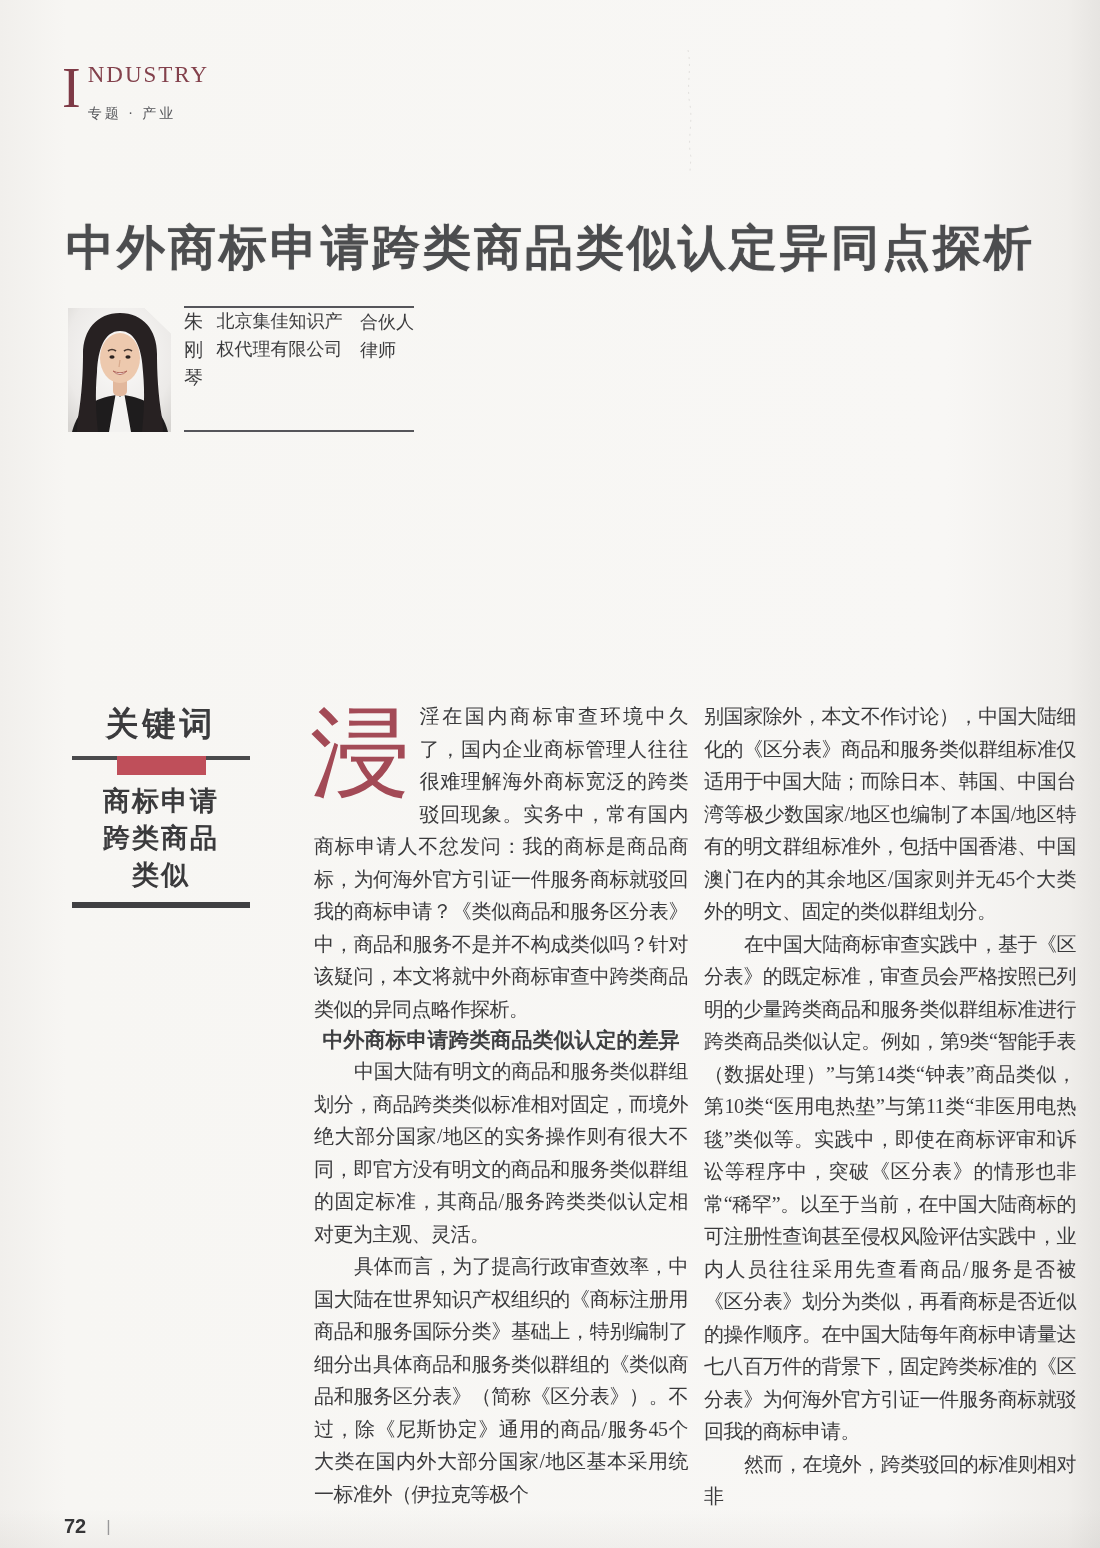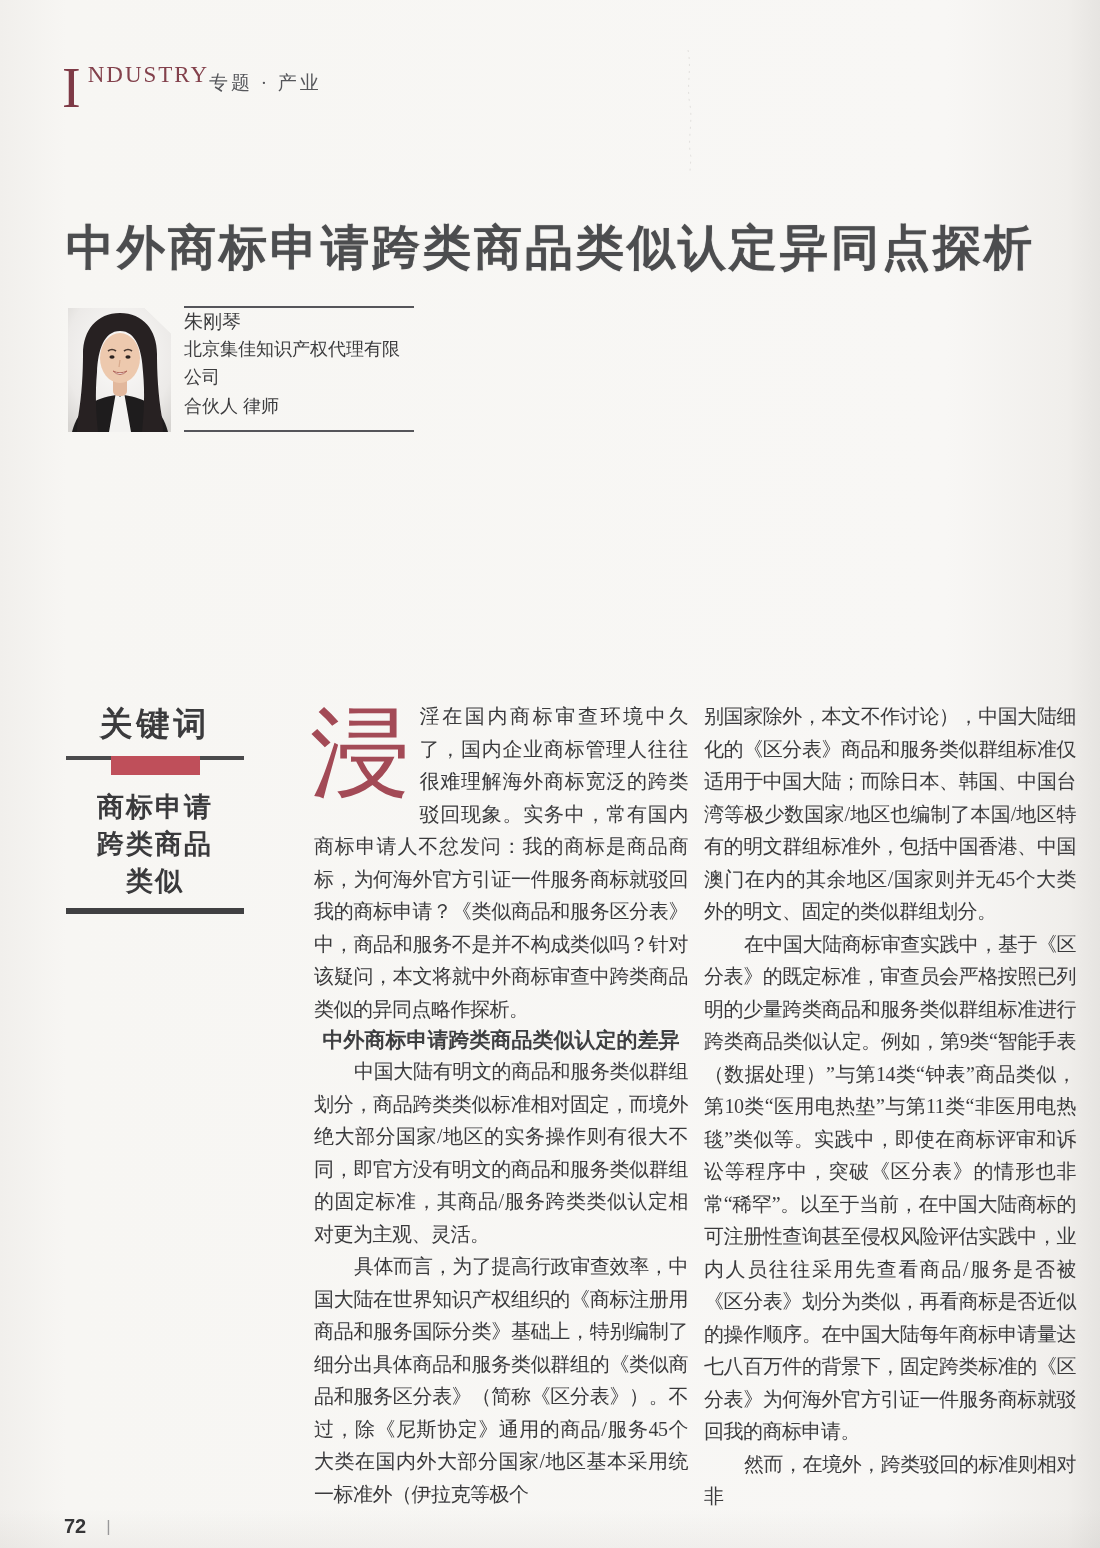--- a/index.html
+++ b/index.html
@@ -18,62 +18,62 @@
     content:"";position:absolute;left:0;right:0;bottom:0;height:40px;
     background:linear-gradient(180deg,rgba(0,0,0,0) 0%,rgba(90,80,70,0.05) 100%);
     pointer-events:none;
   }
   
   .masthead{position:absolute;left:62px;top:64px;display:flex;align-items:flex-start;}
   .masthead-initial{
     font-size:56px;line-height:48px;color:#7e3a46;font-weight:400;
     margin-right:7px;font-family:"Liberation Serif", serif;
   }
-  .masthead-right{display:flex;flex-direction:row;}
+  .masthead-right{display:flex;flex-direction:column;}
   .masthead-word{
     font-size:23px;line-height:22px;color:#83414c;letter-spacing:2px;
     font-family:"Liberation Serif", serif;
   }
   .masthead-sub{
-    font-size:19px;line-height:22px;color:#55565a;letter-spacing:3px;margin-top:8px;text-align:center;
+    font-size:14px;line-height:22px;color:#55565a;letter-spacing:3px;margin-top:17px;
   }
   
   .article-title{
     position:absolute;left:66px;top:216px;width:980px;
     font-family:"Liberation Sans", sans-serif;
     font-size:48px;font-weight:700;color:#4c4d4f;
     letter-spacing:3px;white-space:nowrap;
     text-shadow:0 0 1px rgba(70,70,72,0.45);
   }
   
   .author-photo{
     position:absolute;left:68px;top:308px;width:103px;height:124px;
     clip-path:polygon(0 0,74% 0,100% 21%,100% 100%,0 100%);
     background:#e9e8e6;
   }
   .author-photo svg{display:block;}
   .author-info{
     position:absolute;left:184px;top:306px;width:230px;height:122px;
     border-top:2px solid #55555a;border-bottom:2px solid #55555a;
     font-family:"Liberation Sans", sans-serif;color:#3c3c3e;
-    display:flex;flex-direction:column;justify-content:flex-start;
+    display:flex;justify-content:flex-start;
   }
   .author-name{font-size:19px;line-height:28px;font-weight:500;}
   .author-company{font-size:18px;line-height:28px;font-family:Liberation Mono, monospace;}
   .author-role{font-size:18px;line-height:28px;}
   
-  .keywords{position:absolute;left:66px;top:704px;width:178px;}
+  .keywords{position:absolute;left:72px;top:704px;width:178px;}
   .kw-title{
     font-size:33px;font-weight:700;color:#3b3b3d;text-align:center;
     letter-spacing:4px;line-height:40px;
   }
   .kw-divider{position:relative;height:22px;margin-top:12px;}
   .kw-line{position:absolute;left:0;top:0;width:178px;height:4px;background:#4a4a4c;}
   .kw-red{position:absolute;left:45px;top:0;width:89px;height:19px;background:#bf4f5a;}
-  .kw-items{margin-top:11px;}
+  .kw-items{margin-top:5px;}
   .kw-item{
     font-size:27px;font-weight:700;color:#3a3a3c;text-align:center;
     line-height:37px;letter-spacing:2px;
   }
   .kw-bottom{width:178px;height:6px;background:#404042;margin-top:8px;}
   
   .col{
     position:absolute;top:700px;
     font-size:20px;line-height:32.5px;color:#3a3a3c;
     text-align:justify;letter-spacing:-0.5px;

